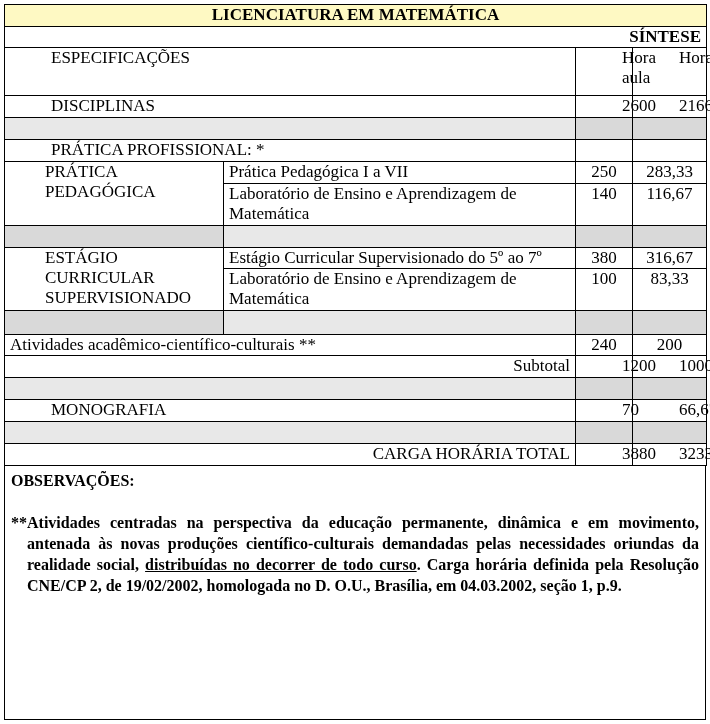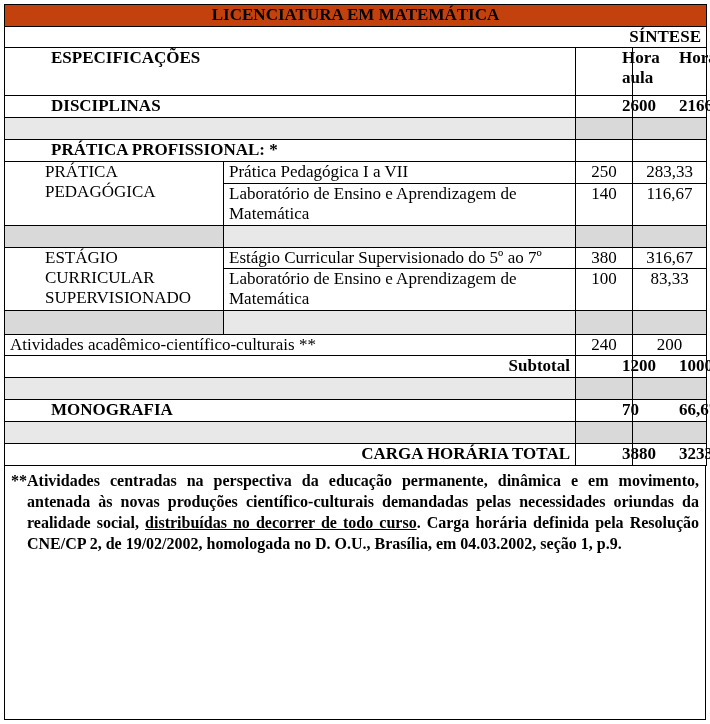--- a/index.html
+++ b/index.html
@@ -1,23 +1,23 @@
 <!DOCTYPE html>
 <html><head>
 <meta charset="utf-8">
 <style>
   html, body { margin: 0; padding: 0; background: #ffffff; }
   body { width: 710px; height: 724px; position: relative; overflow: hidden;
          font-family: "Liberation Serif", serif; color: #000; }
   #sheet { position: absolute; left: 4px; top: 4px; width: 702px; height: 716px; }
   table { border-collapse: collapse; width: 702px; table-layout: fixed; }
   td { border: 1px solid #000; padding: 0 5px; vertical-align: top; font-size: 17px; line-height: 20px; }
-  .b { font-weight: bold; padding-left: 46px; }
+  .b { font-weight: normal; padding-left: 46px; }
   .c { text-align: right; }
-  .title { background: #c2410c; text-align: center; font-weight: bold; font-size: 17px; height: 21px; }
+  .title { background: #fef9c3; text-align: center; font-weight: bold; font-size: 17px; height: 21px; }
   .sub { text-align: right; font-weight: bold; height: 19px; }
   .hdr td { height: 47px; }
   .num { text-align: center; }
   .gl { background: #e8e8e8; height: 21px; }
   .gd { background: #d9d9d9; height: 21px; }
   .r22 td { height: 21px; }
   .r20 td { height: 19px; }
   .lab td { height: 41px; }
   .sec { font-size: 17px; padding-left: 40px; }
   .obs { border: 1px solid #000; border-top: none; height: 254px; padding: 4px 6px 0 6px;
@@ -125,15 +125,16 @@
     </tr>
     <tr class="r22">
       <td colspan="2" class="b c">CARGA HORÁRIA TOTAL</td>
       <td class="b num">3880</td>
       <td class="b num">3233,34</td>
     </tr>
   </tbody>
     </table>
 
   <div class="obs">
+    <div class="obs-title">OBSERVAÇÕES:</div>
     <p class="note"><span>**Atividades centradas na perspectiva da educação permanente, dinâmica e em movimento, antenada às novas produções científico-culturais demandadas pelas necessidades oriundas da realidade social, </span><span class="u">distribuídas no decorrer de todo  curso</span><span>. Carga horária definida pela Resolução CNE/CP 2, de 19/02/2002, homologada no D. O.U., Brasília, em 04.03.2002, seção 1, p.9.</span></p>
   </div>
 </div>
 
 </body></html>

